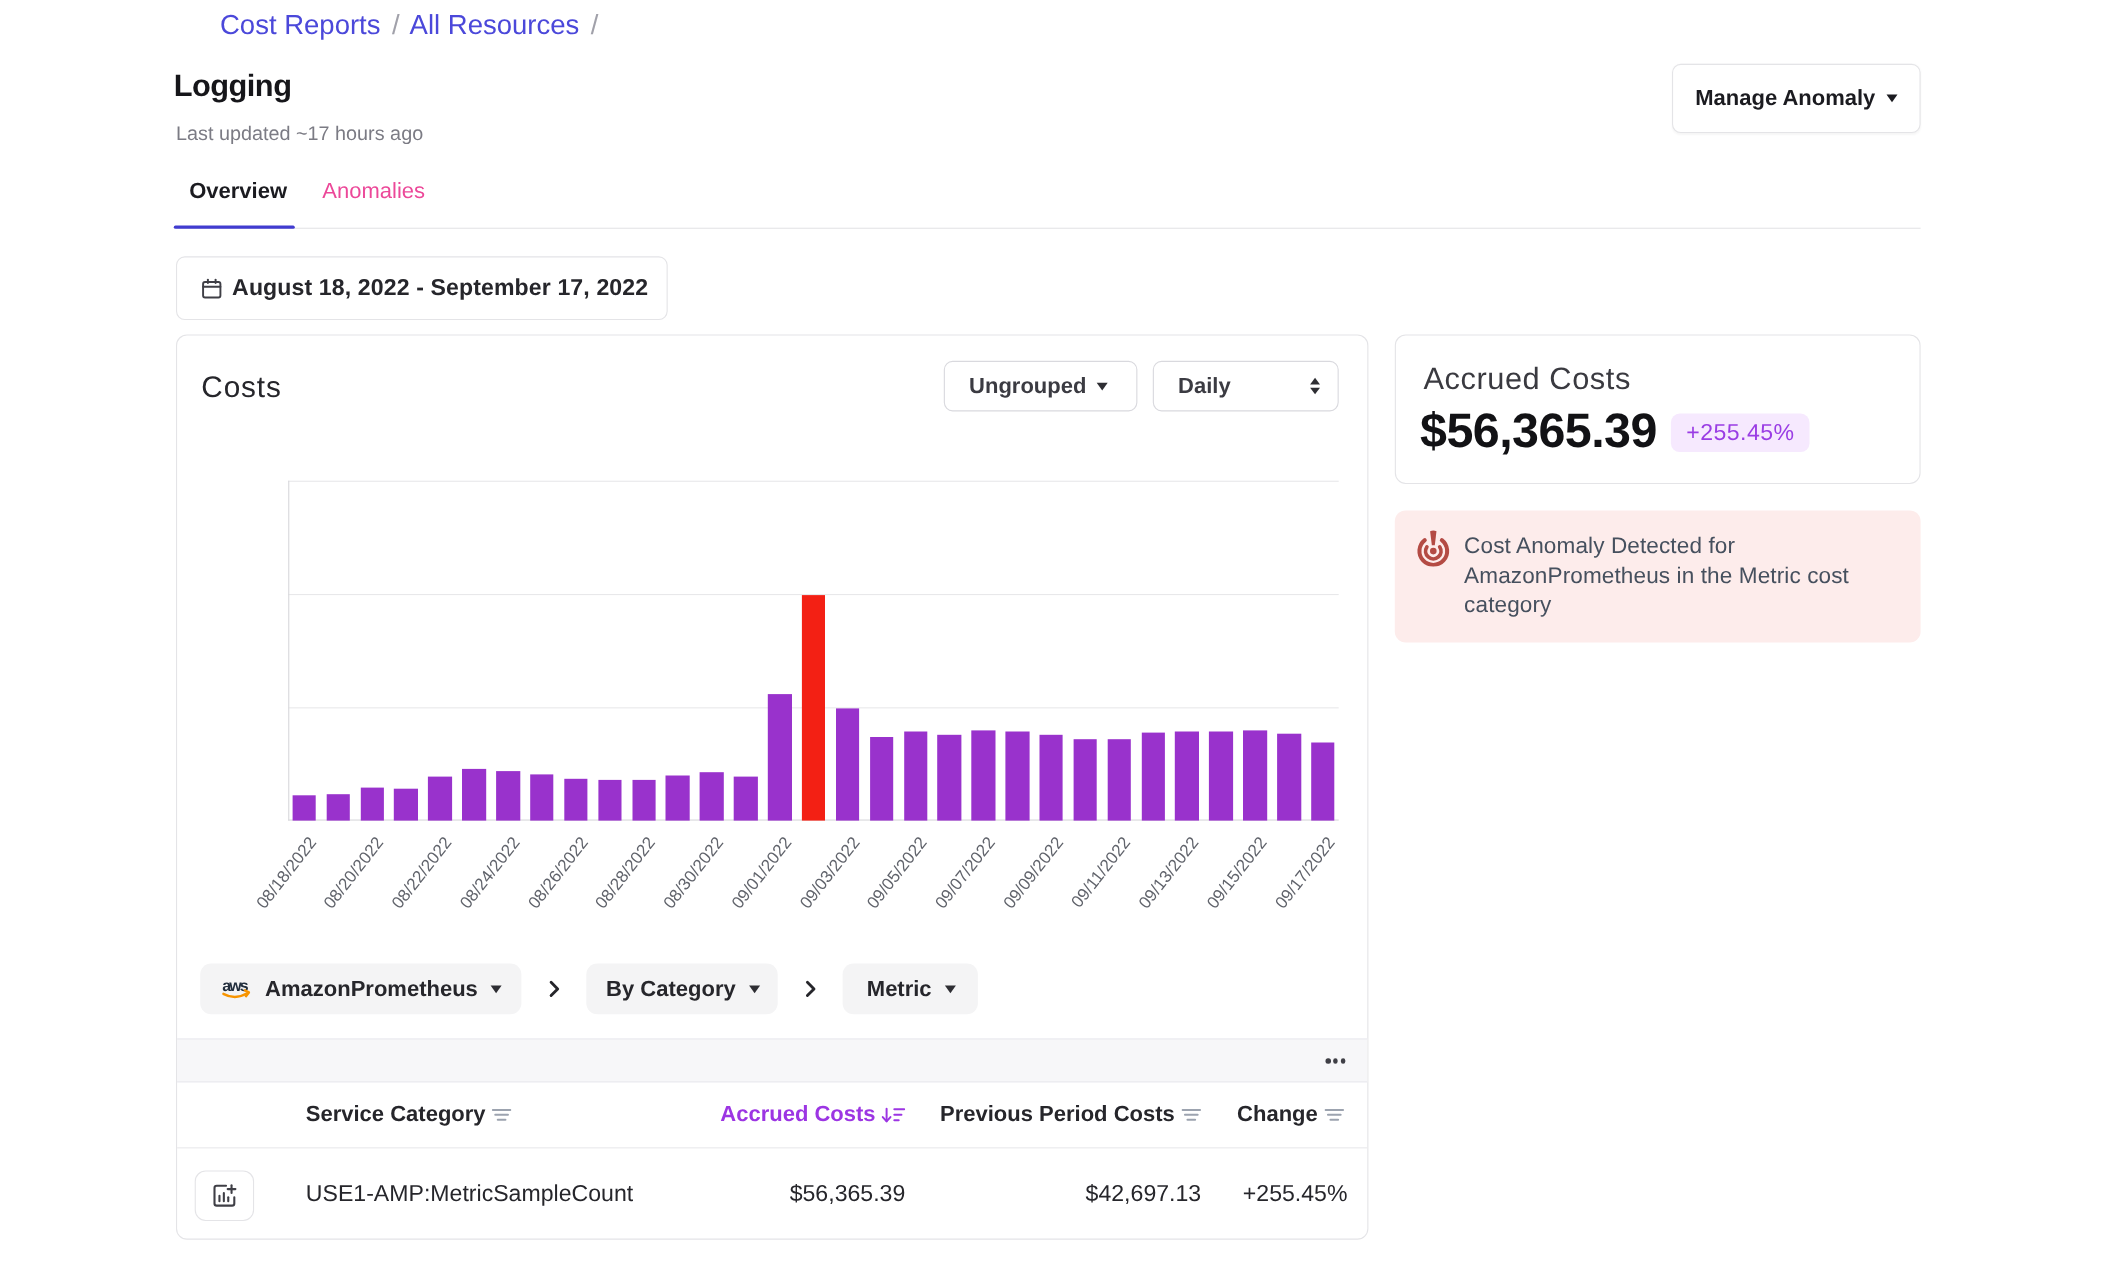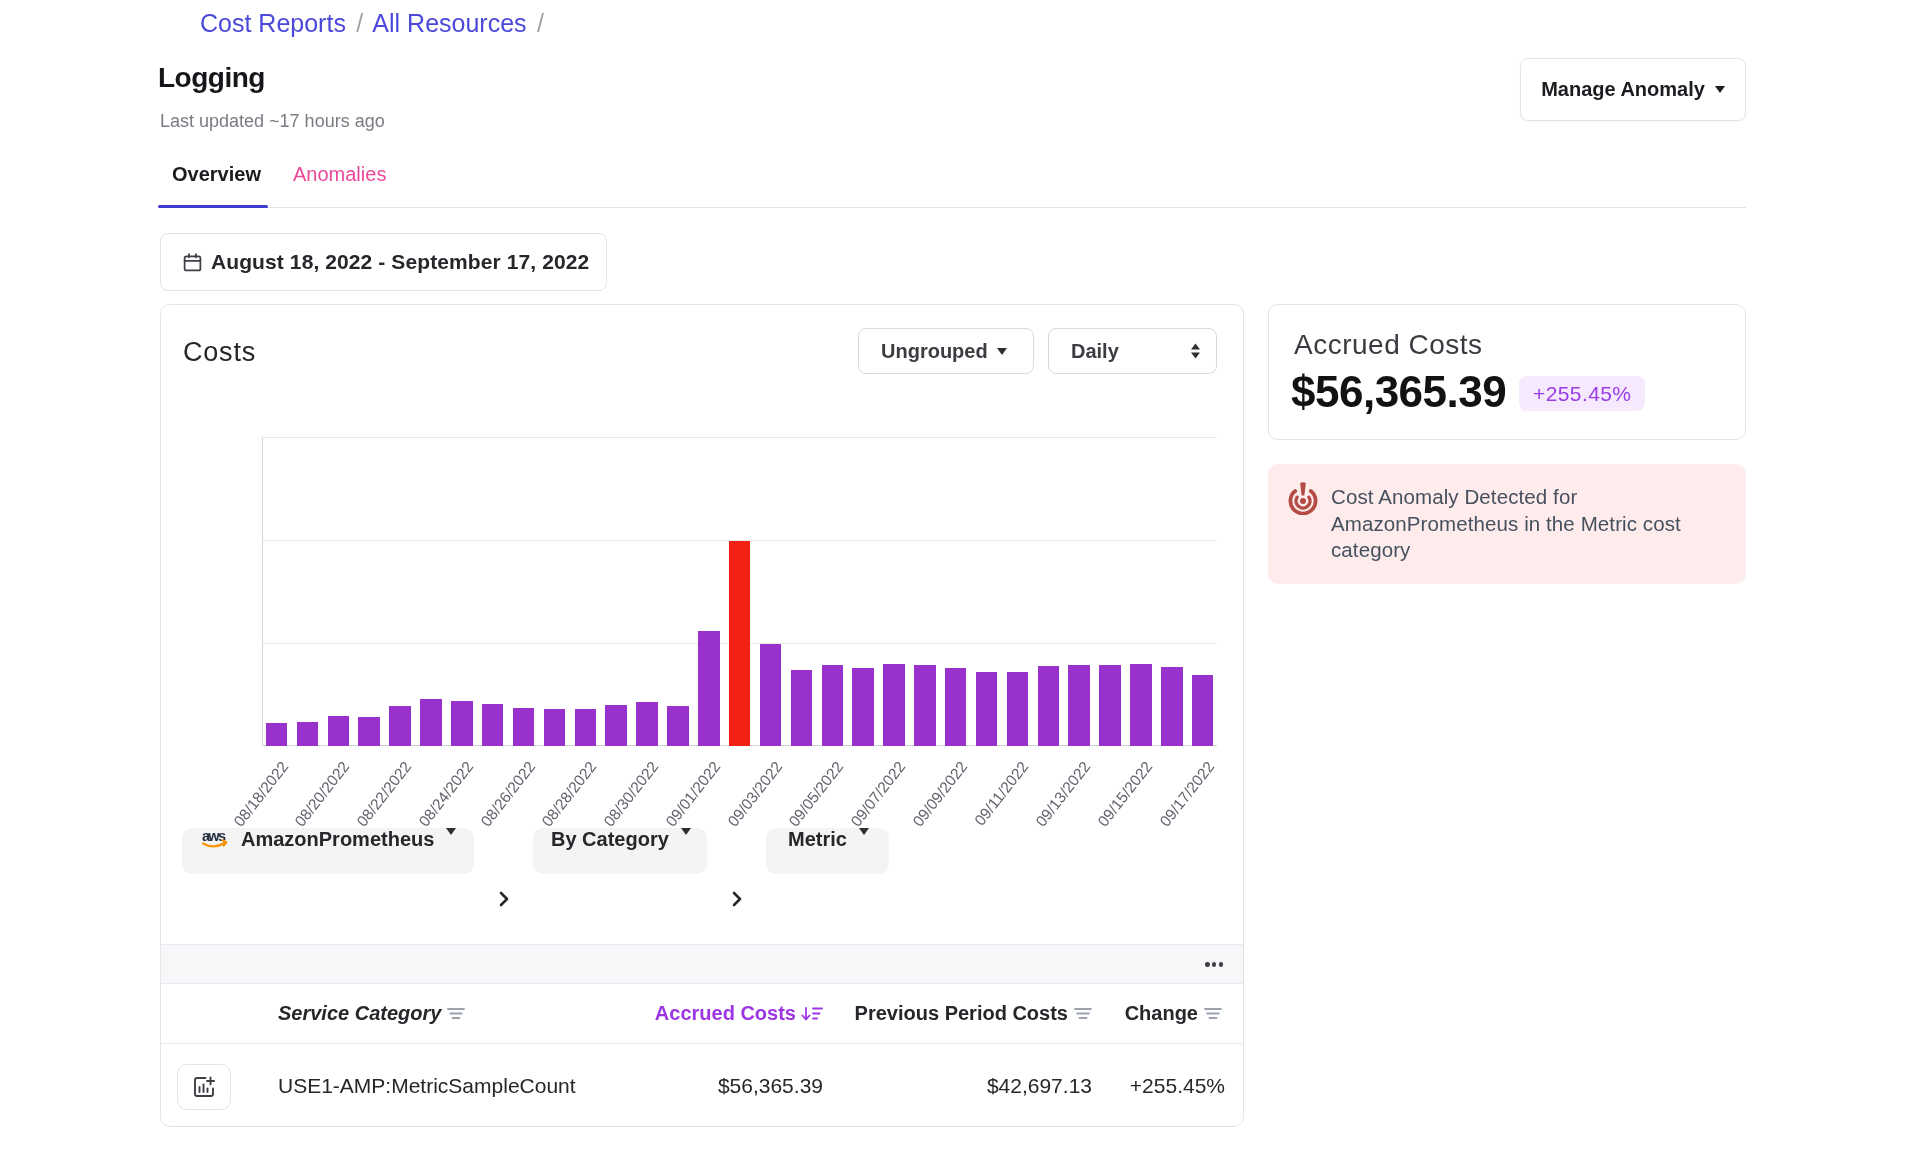--- a/index.html
+++ b/index.html
@@ -28,21 +28,21 @@
 .sel1 { left:858px; top:328px; width:176px; }
 .sel2 { left:1048px; top:328px; width:169px; }
 .caret { width:0; height:0; border-left:5.5px solid transparent; border-right:5.5px solid transparent; border-top:7px solid #2e2e33; }
 
 .gline { position:absolute; left:262px; width:955px; height:1px; background:#e8e8ea; }
 .yaxis { left:262px; top:437px; width:1px; height:309px; background:#d7d7db; }
 .xaxis { left:262px; top:745px; width:955px; height:1px; background:#d7d7db; }
 .bar { position:absolute; bottom:403.5px; }
 .xlab { position:absolute; width:150px; text-align:right; font-size:15.5px; color:#60636b; transform:rotate(-52deg); transform-origin:top right; white-space:nowrap; }
 
-.chip { position:absolute; top:828px; height:46px; background:#f4f4f5; border-radius:10px; display:flex; font-size:20px; font-weight:700; color:#26262b; }
+.chip { position:absolute; top:876px; height:46px; background:#f4f4f5; border-radius:10px; display:flex; align-items:center; font-size:20px; font-weight:700; color:#26262b; }
 .chipcaret { width:0; height:0; border-left:5.5px solid transparent; border-right:5.5px solid transparent; border-top:7px solid #2e2e33; margin-left:12px; }
 .chev { position:absolute; top:889px; }
 
 .toolbar { left:161px; top:944px; width:1082px; height:40px; background:#f7f7f9; border-top:1px solid #e9e9ee; border-bottom:1px solid #e9e9ee; }
 .dots { left:1205px; top:962px; display:flex; gap:2.2px; }
 .dots i { width:4.6px; height:4.6px; border-radius:50%; background:#3f3f46; display:block; }
 .th { position:absolute; top:1002px; font-size:20px; font-weight:700; color:#26262b; display:flex; align-items:center; }
 .headline { left:161px; top:1043px; width:1082px; height:1px; background:#e9e9ec; }
 .td { position:absolute; top:1074px; font-size:21px; color:#26262b; }
 .iconbtn { left:177px; top:1064px; width:54px; height:46px; border:1px solid #e4e4e7; border-radius:10px; background:#fff; display:flex; align-items:center; justify-content:center; }
@@ -169,21 +169,21 @@
       <span class="chipcaret"></span>
     </div>
 
   <div class="abs toolbar"></div>
   <div class="abs dots">
       <i></i>
       <i></i>
       <i></i>
     </div>
 
-  <div class="th" style="left:278px;font-style:italic;">Service Category
+  <div class="th" style="left:278px;">Service Category
     <svg width="18" height="13" viewBox="0 0 18 13" style="margin-left:6px">
         <g stroke="#9ca3af" stroke-width="1.8" stroke-linecap="round">
           <line x1="1" y1="2" x2="17" y2="2"></line>
           <line x1="3.2" y1="6.5" x2="14.8" y2="6.5"></line>
           <line x1="5.5" y1="11" x2="12.5" y2="11"></line>
         </g>
       </svg>
   </div>
   <div class="th" style="right:1097px;color:#9c35e3;">Accrued Costs
     <svg width="22" height="16" viewBox="0 0 22 16" style="margin-left:5px">

